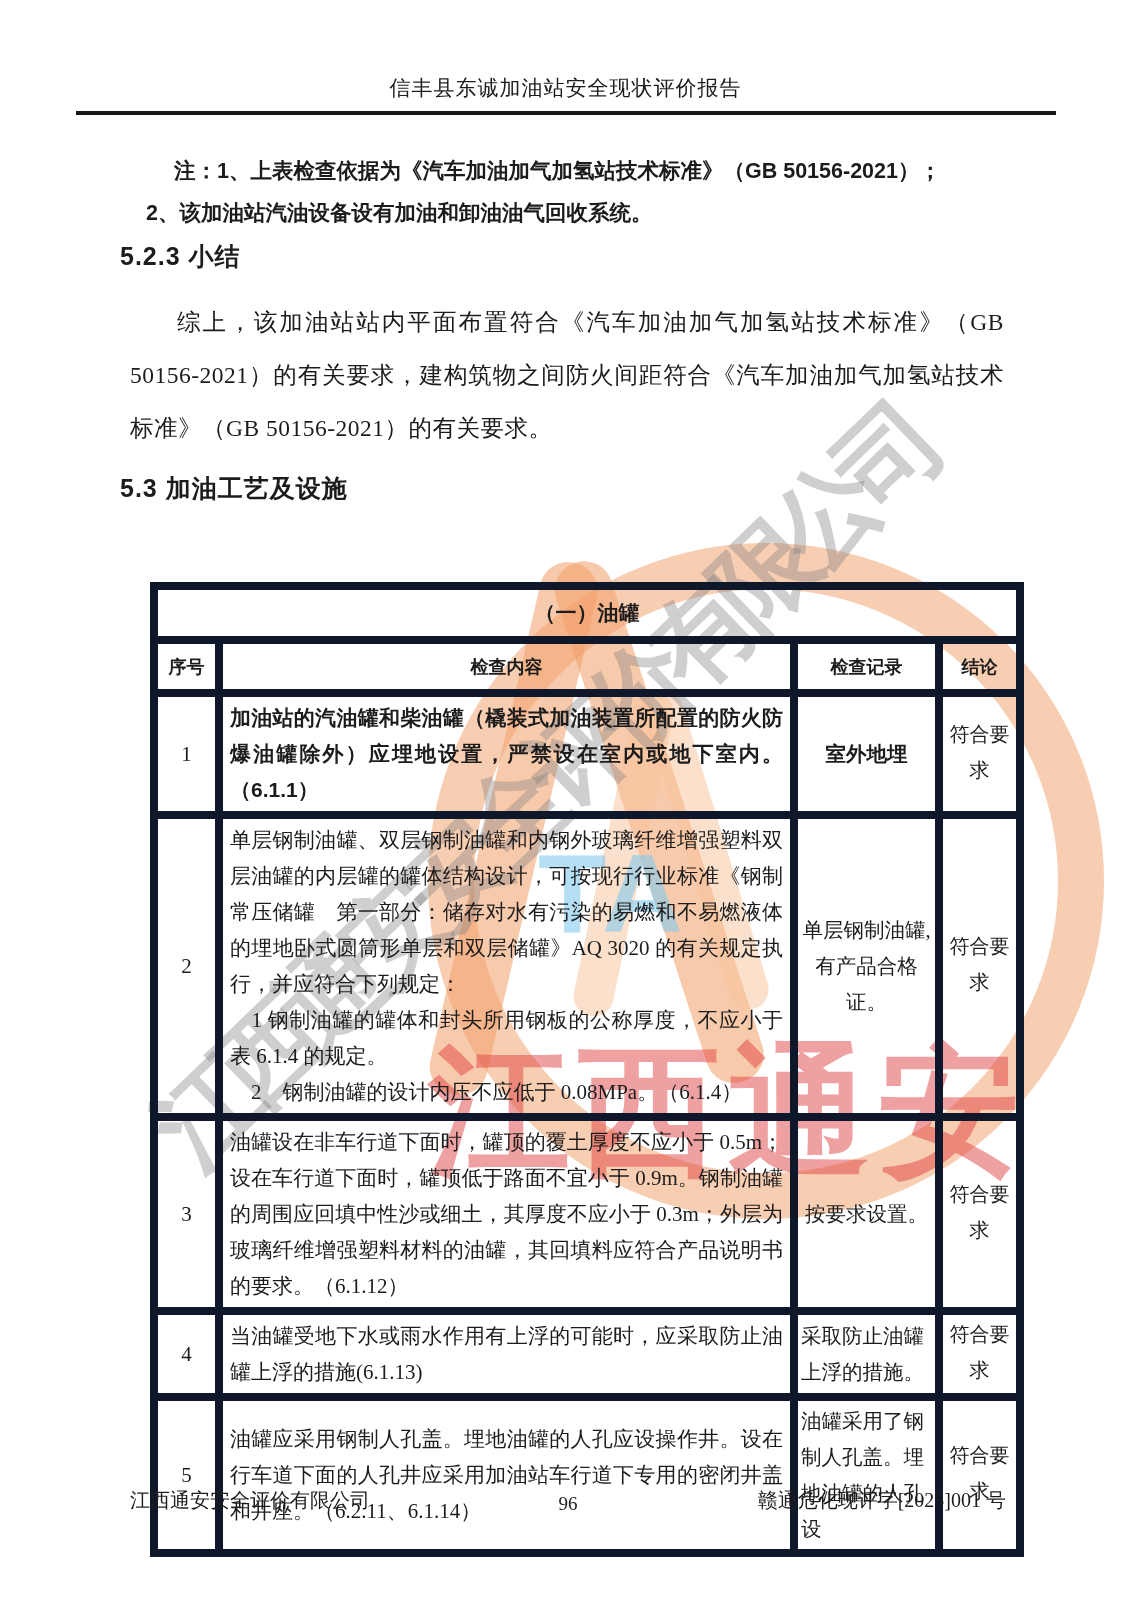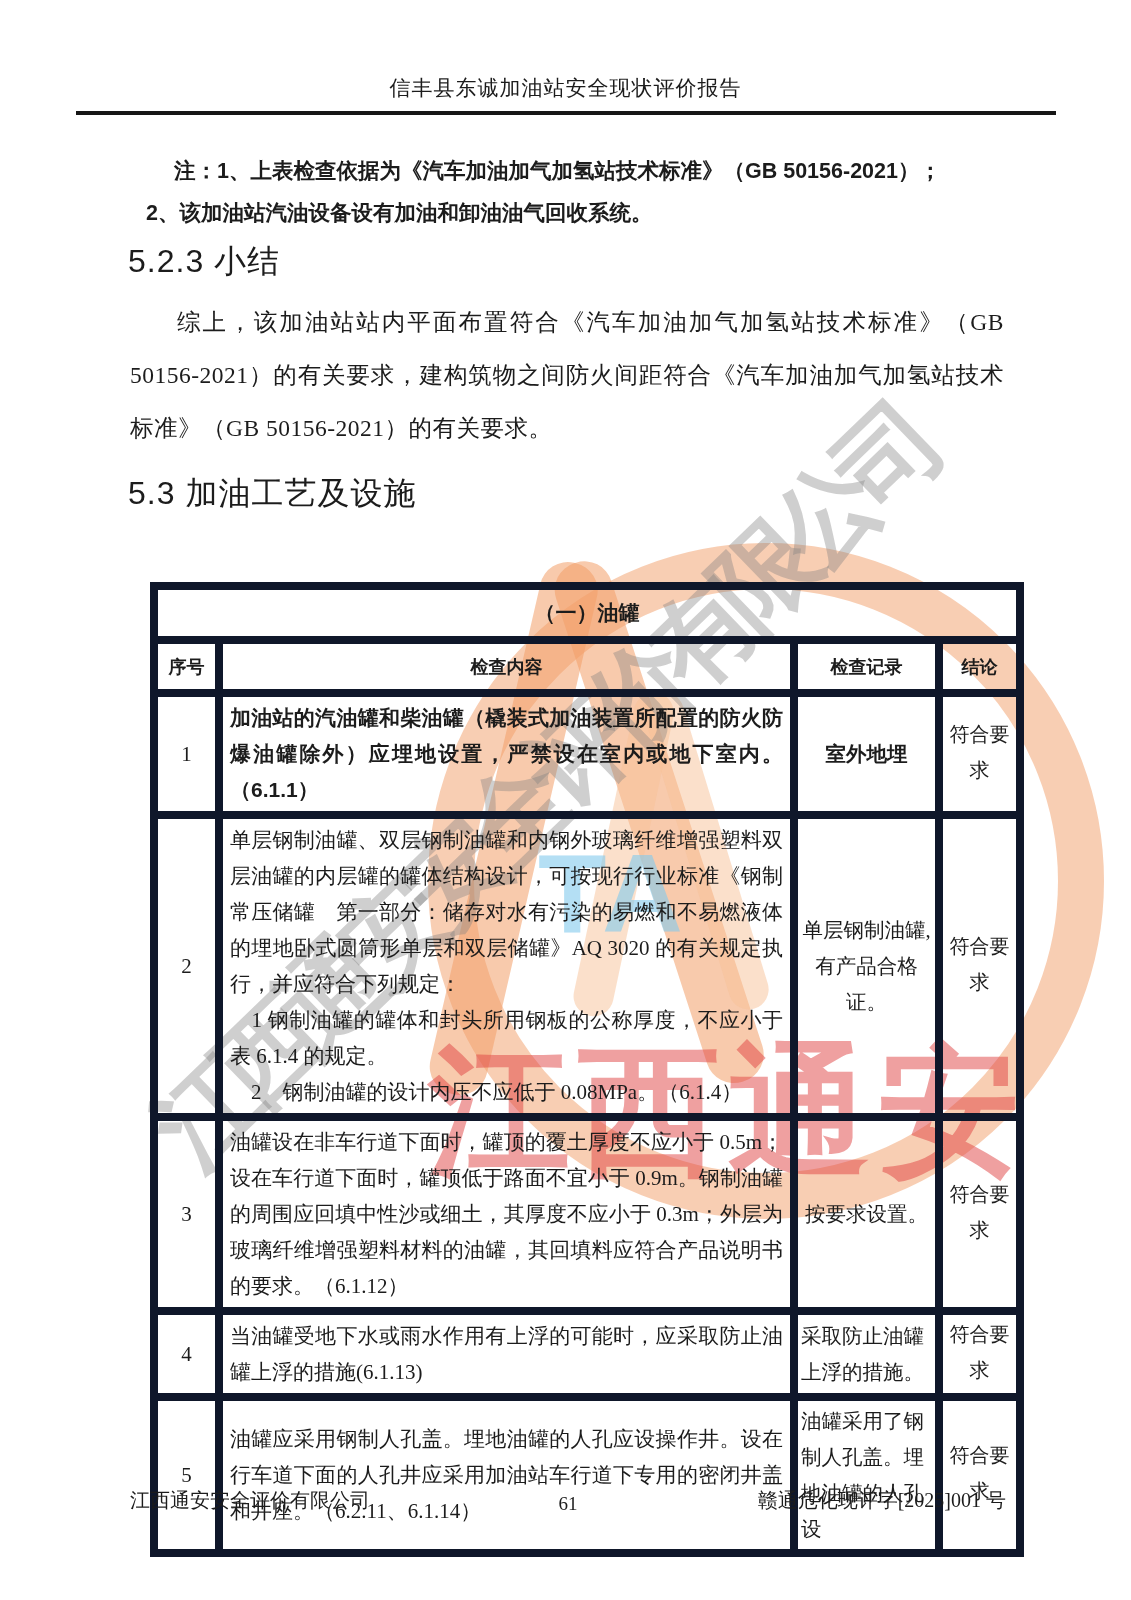--- a/index.html
+++ b/index.html
@@ -62,23 +62,23 @@
 
   .notes {
     position:absolute; top:150px; left:130px; width:875px;
     font-family:"Liberation Sans","DejaVu Sans",sans-serif;
     font-weight:bold; font-size:21.5px; line-height:42px;
   }
   .note-1 { padding-left:44px; }
   .note-2 { padding-left:16px; }
 
   .h2 {
-    position:absolute; left:128px;
-    font-family:"Liberation Sans","DejaVu Sans",sans-serif;
-    font-weight:normal; font-size:32px; letter-spacing:1px;
+    position:absolute; left:120px;
+    font-family:"Liberation Sans","DejaVu Sans",sans-serif;
+    font-weight:bold; font-size:25px; letter-spacing:1px;
   }
   .h2-523 { top:240px; }
   .h2-53  { top:472px; }
 
   .para-523 {
     position:absolute; top:296px; left:130px; width:874px;
     font-size:23.5px; line-height:53px; text-align:justify;
     text-indent:2em; letter-spacing:0.5px;
   }
 
@@ -207,17 +207,17 @@
           <td class="c-no">5</td>
           <td class="c-content">油罐应采用钢制人孔盖。埋地油罐的人孔应设操作井。设在行车道下面的人孔井应采用加油站车行道下专用的密闭井盖和井座。（6.2.11、6.1.14）</td>
           <td class="c-record">油罐采用了钢制人孔盖。埋地油罐的人孔设</td>
           <td class="c-conclusion">符合要求</td>
         </tr>
       </tbody>
   </table>
 
   <div class="footer">
     <span class="footer-left">江西通安安全评价有限公司</span>
-    <span class="footer-page">61</span>
+    <span class="footer-page">96</span>
     <span class="footer-right">赣通危化现评字[2025]001 号</span>
   </div>
 
 </div>
 
 </body></html>

